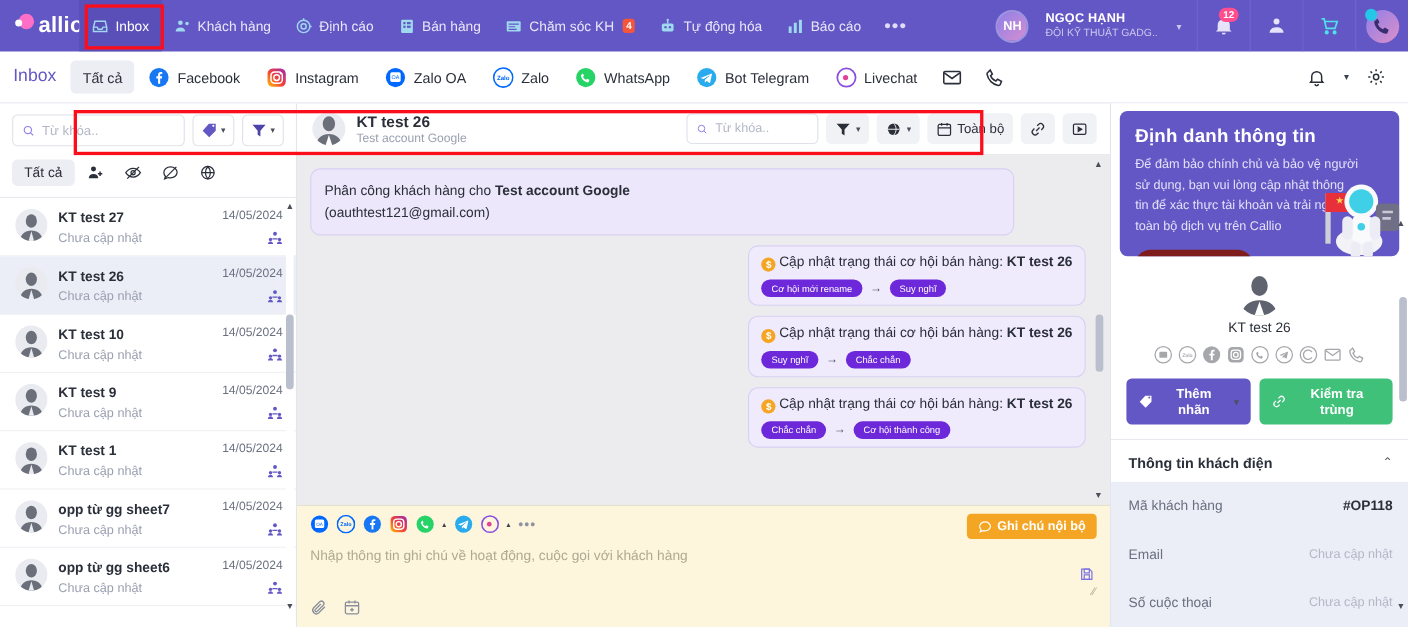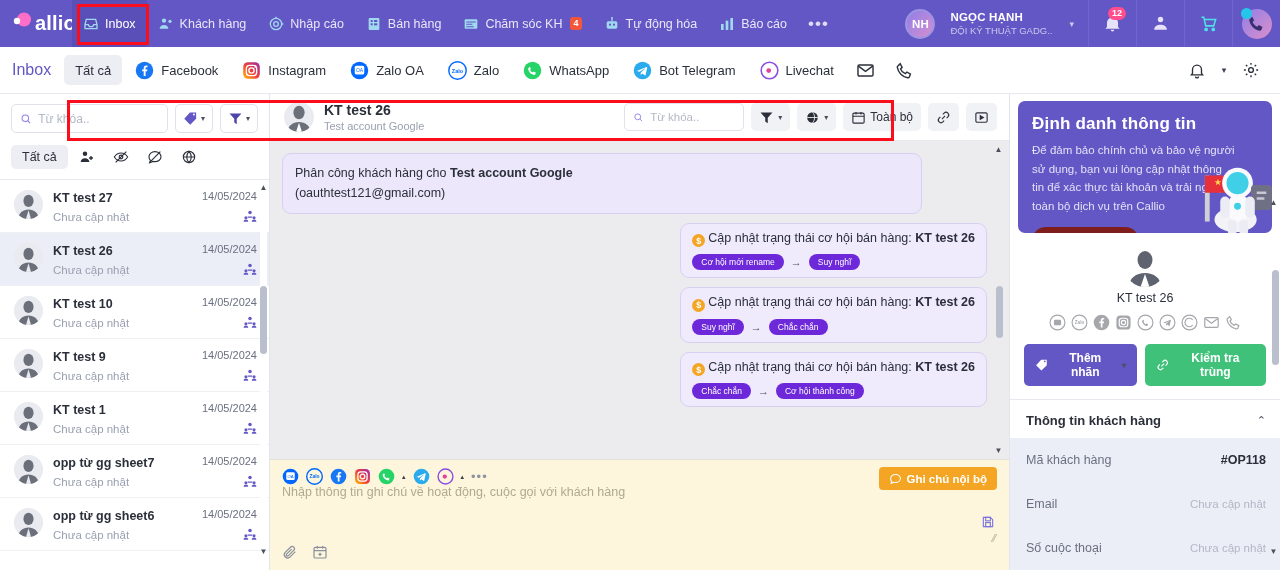--- a/index.html
+++ b/index.html
@@ -154,21 +154,21 @@
   .comp-icons { display:flex; align-items:center; gap:7px;}
   .comp-icons .ci { width:17px; height:17px; display:flex;align-items:center;justify-content:center; cursor:pointer;}
   .comp-icons .ci svg{width:17px;height:17px;}
   .tiny-caret { font-size:7px; color:#3a3f4c; cursor:pointer;}
   .dots { font-size:13px; color:#8e949f; letter-spacing:1px; cursor:pointer; line-height:1;}
   .note-btn {
     position:absolute; right:12px; top:7px; background:#f5a524; color:#fff; font-size:11.5px; font-weight:700;
     border-radius:4px; padding:5px 10px; display:flex;align-items:center;gap:5px; cursor:pointer;
   }
   .note-btn svg{width:13px;height:13px;}
-  .comp-input { font-size:12.5px; color:#b0aa90; }
+  .comp-input { margin-top:13px; font-size:12.5px; color:#b0aa90; }
   .comp-bottom { position:absolute; left:12px; bottom:10px; display:flex; gap:14px; align-items:center;}
   .comp-bottom svg{width:16px;height:16px; cursor:pointer;}
   .save-ico { position:absolute; right:14px; bottom:38px; }
   .save-ico svg{width:14px;height:14px;}
   .resize-grip { position:absolute; right:13px; bottom:26px; color:#b0aa90; font-size:10px; }
 
   
   .rightcol { width:270px; flex:0 0 270px; background:#fff; display:flex; flex-direction:column; min-height:0; position:relative;}
   .promo { margin:7px 8px 0 8px; background:#6257c4; border-radius:7px; padding:13px 14px 15px 14px; position:relative; overflow:hidden; height:175px;}
   .promo h3 { color:#fff; font-size:17px; font-weight:700; letter-spacing:.2px;}
@@ -235,21 +235,21 @@
         <span>Khách hàng</span>
       </div>
       <div class="nav-item">
         <span class="ico">
             <svg viewBox="0 0 24 24" fill="none" stroke="#9fd8ef" stroke-width="2">
               <circle cx="12" cy="12" r="8.5"></circle>
               <circle cx="12" cy="12" r="3.5"></circle>
               <path d="M12 3.5V1M20.5 12H23"></path>
             </svg>
           </span>
-        <span>Nhập cáo</span>
+        <span>Định cáo</span>
       </div>
       <div class="nav-item">
         <span class="ico">
             <svg viewBox="0 0 24 24" fill="#9fd8ef">
               <rect x="4" y="3" width="16" height="18" rx="1.5"></rect>
               <rect x="7" y="6" width="3" height="3" fill="#6257c4"></rect>
               <rect x="12" y="6" width="5" height="3" fill="#6257c4"></rect>
               <rect x="7" y="11" width="3" height="3" fill="#6257c4"></rect>
               <rect x="12" y="11" width="5" height="3" fill="#6257c4"></rect>
             </svg>
@@ -968,21 +968,21 @@
                 <path d="M9.5 14.5 14.5 9.5"></path>
                 <path d="M11 7 13 5a4 4 0 0 1 6 6l-2 2"></path>
                 <path d="M13 17l-2 2a4 4 0 0 1-6-6l2-2"></path>
               </svg>
             <span>Kiểm tra trùng</span>
           </div>
         </div>
       </div>
 
       <div class="sect-head">
-        <span class="t">Thông tin khách hàng</span>
+        <span class="t">Thông tin khách điện</span>
         <span class="chev">⌃</span>
       </div>
       <div class="kv-wrap">
         <div class="kv">
           <span class="k">Mã khách hàng</span>
           <span class="v">#OP118</span>
         </div>
         <div class="kv">
           <span class="k">Email</span>
           <span class="v muted">Chưa cập nhật</span>

